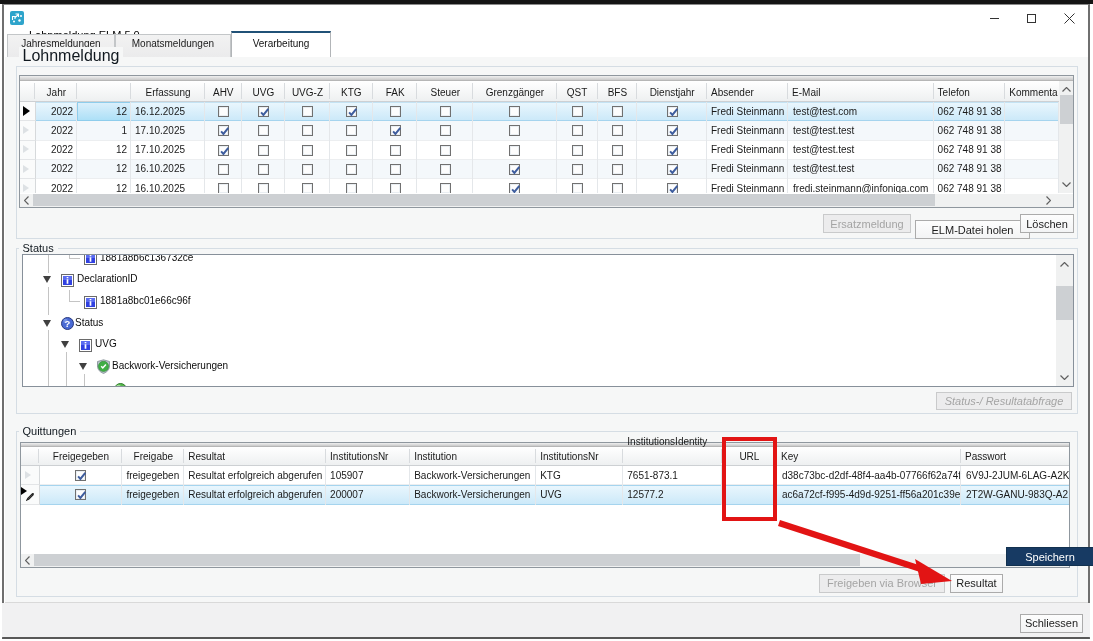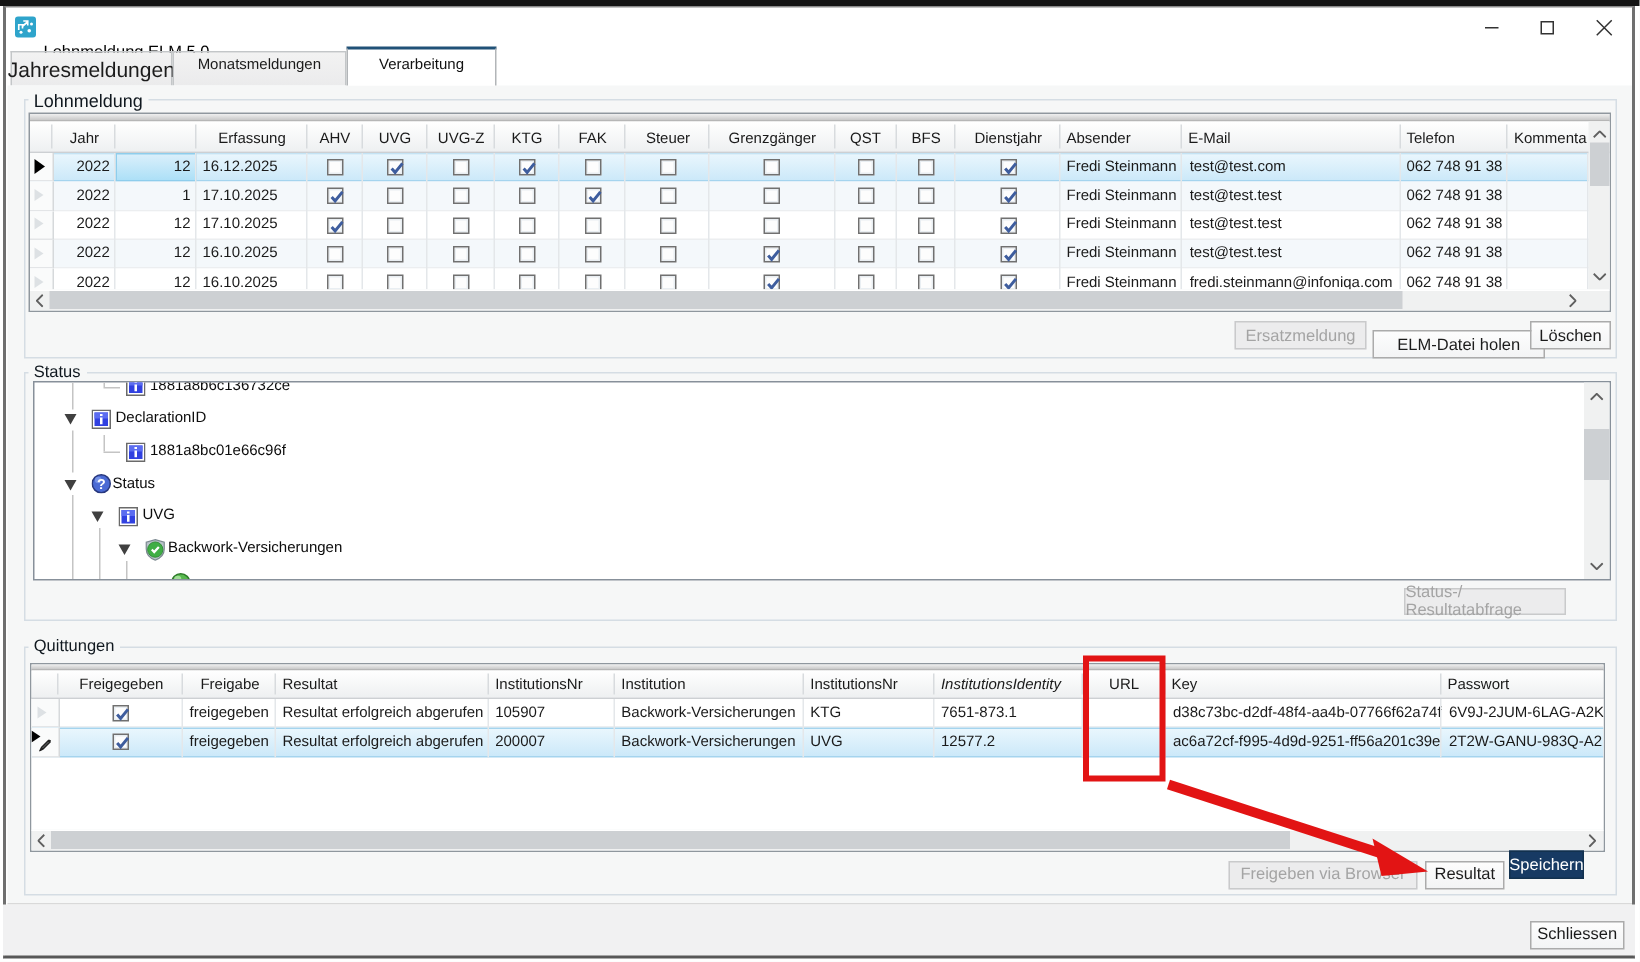--- a/index.html
+++ b/index.html
@@ -19,29 +19,29 @@
       <circle cx="11" cy="5" r="1" fill="#fff"></circle>
     </svg>
   </div>
 <div class="t" style="position:absolute;left:29px;top:29px;font-size:11px;color:#000;">Lohnmeldung ELM 5.0</div>
 <div class="abs" style="position:absolute;left:989.5px;top:17.5px;width:9px;height:1px;background:#333;"></div>
 <div class="abs" style="position:absolute;left:1027px;top:13.5px;width:9px;height:9px;border:1px solid #333;"></div>
 <svg class="abs" style="left:1064px;top:13px" width="11" height="11" viewBox="0 0 11 11">
     <path d="M0.5 0.5 L10.5 10.5 M10.5 0.5 L0.5 10.5" stroke="#333" stroke-width="1" fill="none"></path>
   </svg>
 <div style="position:absolute;left:6.6px;top:34px;width:108.7px;height:23px;background:linear-gradient(#f2f2f2,#ebebec);border:1px solid #c3c6c8;border-bottom:none;"></div>
-<div class="t" style="position:absolute;left:60.9px;top:38px;font-size:14px;color:#1b1b1b;transform:translateX(-50%);">Jahresmeldungen</div>
+<div class="t" style="position:absolute;left:60.9px;top:38px;font-size:10px;color:#1b1b1b;transform:translateX(-50%);">Jahresmeldungen</div>
 <div style="position:absolute;left:115.3px;top:34px;width:115.3px;height:23px;background:linear-gradient(#f2f2f2,#ebebec);border:1px solid #c3c6c8;border-bottom:none;"></div>
 <div class="t" style="position:absolute;left:172.9px;top:38px;font-size:10px;color:#1b1b1b;transform:translateX(-50%);">Monatsmeldungen</div>
 <div style="position:absolute;left:5px;top:57px;width:1083px;height:546px;background:#f6f7f7;border-bottom:1px solid #d9d9d9;"></div>
 <div style="position:absolute;left:2px;top:603px;width:1088px;height:34px;background:#f1f1f2;"></div>
 <div style="position:absolute;left:230.6px;top:31px;width:100.4px;height:26px;background:#ffffff;border-left:1px solid #b2b5b8;border-right:1px solid #b2b5b8;border-top:2px solid #205177;"></div>
 <div class="t" style="position:absolute;left:281px;top:38px;font-size:10px;color:#111;transform:translateX(-50%);">Verarbeitung</div>
 <div style="position:absolute;left:16px;top:66px;width:1062px;height:173px;border:1px solid #d5dde4;"></div>
-<div class="t" style="position:absolute;left:22.5px;top:60px;font-size:12px;color:#10181f;background:#f6f7f7;padding:0 4px;margin-left:-4px;">Lohnmeldung</div>
+<div class="t" style="position:absolute;left:22.5px;top:47px;font-size:16px;color:#10181f;background:#f6f7f7;padding:0 4px;margin-left:-4px;">Lohnmeldung</div>
 <div style="position:absolute;left:16px;top:248px;width:1062px;height:166px;border:1px solid #d5dde4;"></div>
 <div class="t" style="position:absolute;left:22.5px;top:242px;font-size:11px;color:#10181f;background:#f6f7f7;padding:0 4px;margin-left:-4px;">Status</div>
 <div style="position:absolute;left:16px;top:431px;width:1062px;height:166px;border:1px solid #d5dde4;"></div>
 <div class="t" style="position:absolute;left:22.5px;top:425px;font-size:11px;color:#10181f;background:#f6f7f7;padding:0 4px;margin-left:-4px;">Quittungen</div>
 <div style="position:absolute;left:19px;top:75px;width:1055px;height:133px;background:#ffffff;border:1px solid #8f979e;"></div>
 <div style="position:absolute;left:20px;top:76px;width:1053px;height:5px;background:linear-gradient(#efefef,#c9c9c9);border-bottom:1px solid #b6b6b6;"></div>
 <div style="position:absolute;left:20px;top:81px;width:1053px;height:21px;background:linear-gradient(#ffffff,#eef0f1);border-bottom:1px solid #cdd0d3;"></div>
 <div style="position:absolute;left:34.4px;top:83px;width:1px;height:16px;background:#d8dbde;"></div>
 <div class="t hdr" style="position:absolute;left:56.3px;top:86.5px;transform:translateX(-50%);">Jahr</div>
 <div style="position:absolute;left:76.2px;top:83px;width:1px;height:16px;background:#d8dbde;"></div>
@@ -319,38 +319,38 @@
       </svg></div>
 </div>
 <div style="position:absolute;left:1056px;top:255px;width:17px;height:131px;background:#f0f1f1;"></div>
 <svg class="abs" style="left:1060px;top:262px" width="9" height="5" viewBox="0 0 9 5">
     <path d="M0.5 4.5 L4.5 0.5 L8.5 4.5" stroke="#606060" stroke-width="1.2" fill="none"></path>
   </svg>
 <div style="position:absolute;left:1056px;top:286px;width:17px;height:34px;background:#cdd0d3;"></div>
 <svg class="abs" style="left:1060px;top:375px" width="9" height="5" viewBox="0 0 9 5">
     <path d="M0.5 0.5 L4.5 4.5 L8.5 0.5" stroke="#606060" stroke-width="1.2" fill="none"></path>
   </svg>
-<div class="btnd" style="position:absolute;left:936px;top:392px;width:108px;height:18px;">Status-/ Resultatabfrage</div>
+<div class="btnd" style="position:absolute;left:936px;top:392px;width:136px;height:18px;font-style:italic;">Status-/ Resultatabfrage</div>
 <div style="position:absolute;left:20px;top:442px;width:1050px;height:126px;background:#ffffff;border:1px solid #8f979e;"></div>
 <div style="position:absolute;left:21px;top:443px;width:1048px;height:4px;background:linear-gradient(#efefef,#c9c9c9);border-bottom:1px solid #b6b6b6;"></div>
 <div style="position:absolute;left:21px;top:447px;width:1048px;height:19px;background:linear-gradient(#ffffff,#eef0f1);border-bottom:1px solid #cdd0d3;"></div>
 <div style="position:absolute;left:38.4px;top:449px;width:1px;height:14px;background:#d8dbde;"></div>
 <div class="t hdr" style="position:absolute;left:80.9px;top:451px;transform:translateX(-50%);">Freigegeben</div>
 <div style="position:absolute;left:121.4px;top:449px;width:1px;height:14px;background:#d8dbde;"></div>
 <div class="t hdr" style="position:absolute;left:153.35px;top:451px;transform:translateX(-50%);">Freigabe</div>
 <div style="position:absolute;left:183.3px;top:449px;width:1px;height:14px;background:#d8dbde;"></div>
 <div class="t hdr" style="position:absolute;left:188.3px;top:451px;">Resultat</div>
 <div style="position:absolute;left:325.1px;top:449px;width:1px;height:14px;background:#d8dbde;"></div>
 <div class="t hdr" style="position:absolute;left:330.1px;top:451px;">InstitutionsNr</div>
 <div style="position:absolute;left:409.2px;top:449px;width:1px;height:14px;background:#d8dbde;"></div>
 <div class="t hdr" style="position:absolute;left:414.2px;top:451px;">Institution</div>
 <div style="position:absolute;left:535.2px;top:449px;width:1px;height:14px;background:#d8dbde;"></div>
 <div class="t hdr" style="position:absolute;left:540.2px;top:451px;">InstitutionsNr</div>
 <div style="position:absolute;left:622.3px;top:449px;width:1px;height:14px;background:#d8dbde;"></div>
-<div class="t hdr" style="position:absolute;left:627.3px;top:451px;font-style:italic;">InstitutionsIdentity</div>
+<div class="t hdr" style="position:absolute;left:627.3px;top:436px;">InstitutionsIdentity</div>
 <div style="position:absolute;left:720.8px;top:449px;width:1px;height:14px;background:#d8dbde;"></div>
 <div class="t hdr" style="position:absolute;left:749.4px;top:451px;transform:translateX(-50%);">URL</div>
 <div style="position:absolute;left:776px;top:449px;width:1px;height:14px;background:#d8dbde;"></div>
 <div class="t hdr" style="position:absolute;left:781px;top:451px;">Key</div>
 <div style="position:absolute;left:960px;top:449px;width:1px;height:14px;background:#d8dbde;"></div>
 <div class="t hdr" style="position:absolute;left:965px;top:451px;">Passwort</div>
 <div class="abs" style="left:21px;top:466px;width:1048px;height:87px;overflow:hidden;background:#fff;">
 <div style="position:absolute;left:0px;top:0px;width:1048px;height:19.3px;background:#ffffff;border-bottom:1px solid #eceef0;"></div>
 <div style="position:absolute;left:0px;top:0px;width:19.4px;height:19.3px;background:#fafbfb;border-right:1px solid #d6d9db;border-bottom:1px solid #e3e5e7;"></div>
 <div class="abs" style="position:absolute;left:4px;top:4.65px;width:0;height:0;border-left:6px solid #dde1e4;border-top:4.32px solid transparent;border-bottom:4.32px solid transparent;"></div>
@@ -399,18 +399,18 @@
 <div style="position:absolute;left:21px;top:553px;width:1048px;height:14px;background:#f0f1f1;border-top:1px solid #ffffff;"></div>
 <div style="position:absolute;left:34px;top:554px;width:826px;height:12px;background:#cdd0d3;"></div>
 <svg class="abs" style="left:25px;top:556px" width="5" height="9" viewBox="0 0 5 9">
     <path d="M4.5 0.5 L0.5 4.5 L4.5 8.5" stroke="#606060" stroke-width="1.2" fill="none"></path>
   </svg>
 <svg class="abs" style="left:1059px;top:556px" width="5" height="9" viewBox="0 0 5 9">
     <path d="M0.5 0.5 L4.5 4.5 L0.5 8.5" stroke="#606060" stroke-width="1.2" fill="none"></path>
   </svg>
 <div class="btnd" style="position:absolute;left:819px;top:573.5px;width:126px;height:19px;">Freigeben via Browser</div>
 <div class="btn" style="position:absolute;left:950px;top:573.5px;width:53px;height:19px;">Resultat</div>
-<div class="btn" style="position:absolute;left:1006px;top:567px;width:50px;height:19px;background:#173a63;border:1px solid #12314f;color:#ffffff;">Speichern</div>
+<div class="btn" style="position:absolute;left:1006px;top:547px;width:88px;height:19px;background:#173a63;border:1px solid #12314f;color:#ffffff;">Speichern</div>
 <div style="position:absolute;left:722px;top:437px;width:55px;height:84px;border:4px solid #e21414;"></div>
 <svg class="abs" style="left:700px;top:500px" width="280" height="100" viewBox="0 0 280 100">
     <path d="M79 23 L224 70" stroke="#e21414" stroke-width="6.5" fill="none"></path>
     <path d="M252 81 L215 59 L221 84 Z" fill="#e21414"></path>
   </svg>
 <div class="btn" style="position:absolute;left:1020px;top:613.5px;width:63px;height:19px;">Schliessen</div>
 </body></html>

